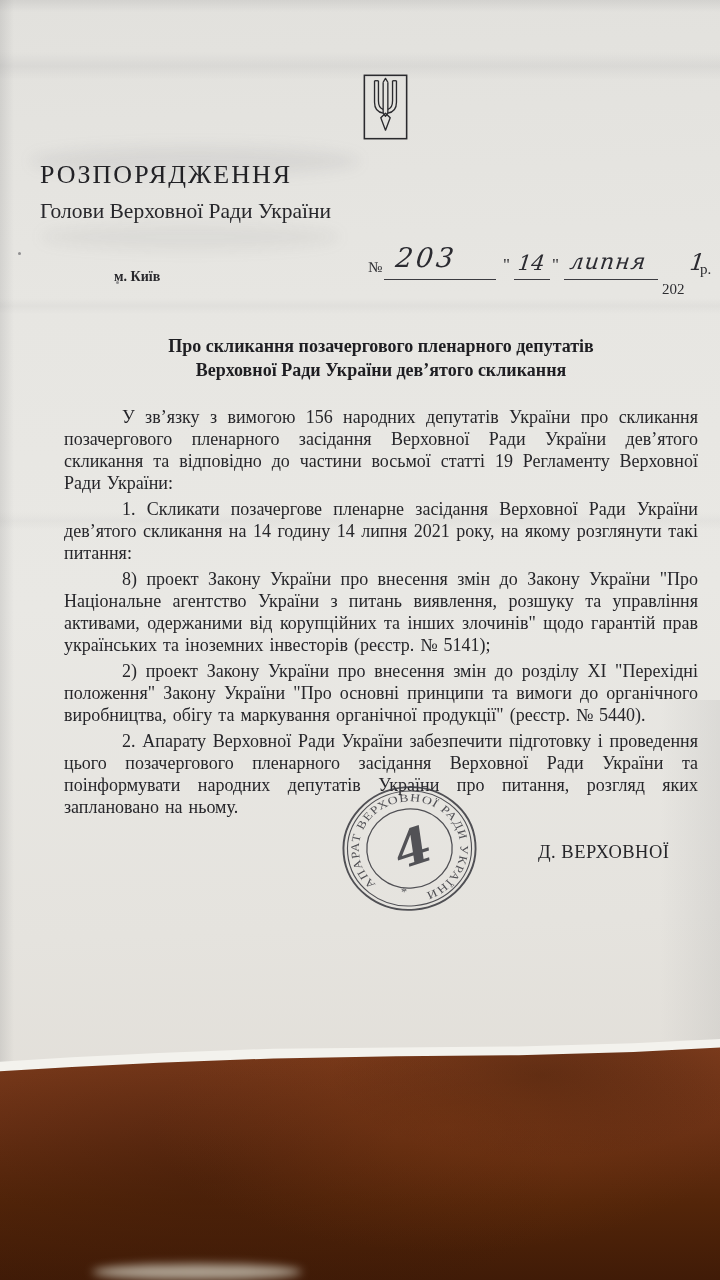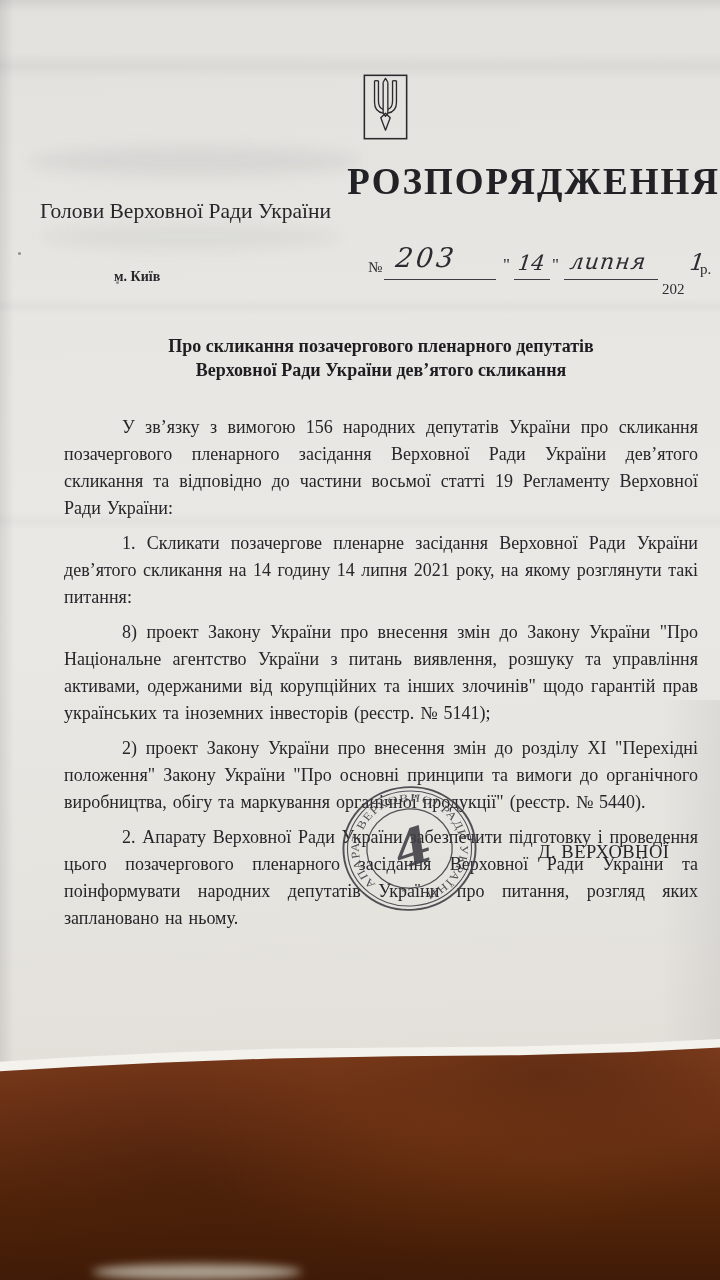--- a/index.html
+++ b/index.html
@@ -26,22 +26,22 @@
   .crease{position:absolute;pointer-events:none;}
   .c1{left:0;top:52px;width:720px;height:28px;background:linear-gradient(180deg,rgba(120,120,126,0),rgba(120,120,126,.09),rgba(120,120,126,0));}
   .c2{left:30px;top:146px;width:330px;height:30px;background:rgba(112,112,118,.10);filter:blur(7px);border-radius:50%;}
   .c3{left:40px;top:224px;width:300px;height:26px;background:rgba(112,112,118,.08);filter:blur(7px);border-radius:50%;}
   .c4{left:0;top:298px;width:720px;height:16px;background:linear-gradient(180deg,rgba(120,120,126,0),rgba(120,120,126,.06),rgba(120,120,126,0));}
   .c5{left:0;top:512px;width:720px;height:18px;background:linear-gradient(180deg,rgba(120,120,126,0),rgba(120,120,126,.05),rgba(120,120,126,0));}
   .c6{right:0;top:700px;width:60px;height:340px;background:linear-gradient(270deg,rgba(110,110,114,.10),rgba(110,110,114,0));}
   .speck{position:absolute;width:3px;height:3px;border-radius:50%;background:#55555a;opacity:.6;}
   
   .emblem{position:absolute;left:362px;top:73px;width:47px;height:68px;}
-  .doc-type{position:absolute;left:40px;top:160px;width:680px;text-align:right;
-    font-size:37px;font-weight:bold;letter-spacing:2px;color:#222226;}
+  .doc-type{position:absolute;left:40px;top:160px;width:680px;text-align:left;
+    font-size:26px;font-weight:normal;letter-spacing:2px;color:#222226;}
   .issuer{position:absolute;left:40px;top:199px;width:680px;
     font-size:21.5px;color:#27272b;}
   
   .daterow{position:absolute;left:0;top:240px;width:656px;height:52px;}
   .city{position:absolute;left:114px;top:29px;font-size:14px;font-weight:bold;color:#28282c;}
   .numsign{position:absolute;left:368px;top:19px;font-size:15px;color:#2c2c30;}
   .blank{position:absolute;top:0;height:39px;border-bottom:1.5px solid #3b3b40;}
   .b1{left:384px;width:112px;}
   .b2{left:514px;width:36px;}
   .b3{left:564px;width:94px;}
@@ -51,21 +51,21 @@
   .yrsuf{position:absolute;left:700px;top:21px;font-size:15px;color:#2c2c30;}
   .hand{font-family:"DejaVu Serif", serif;font-style:italic;color:#2b2b31;transform:skewX(-7deg);position:absolute;}
   .h203{left:396px;top:2px;font-size:27px;letter-spacing:3px;}
   .h14{left:518px;top:11px;font-size:21px;}
   .hmonth{left:570px;top:9px;font-size:22px;letter-spacing:1px;}
   .h1d{left:690px;top:9px;font-size:23px;}
   
   .subject{position:absolute;left:64px;top:334px;width:634px;text-align:center;
     font-size:18px;font-weight:bold;line-height:24px;color:#1e1e22;}
   .body{position:absolute;left:64px;top:406px;width:634px;color:#26262a;}
-  .body p{margin:8px 0 4px 0;font-size:18px;line-height:27px;text-align:justify;
+  .body p{margin:0 0 4px 0;font-size:18px;line-height:22px;text-align:justify;
     text-indent:58px;word-spacing:1.5px;}
   
   .sig-left{position:absolute;left:104px;top:826px;width:172px;text-align:center;
     font-size:17.5px;line-height:26px;color:#26262a;}
   .sig-name{position:absolute;left:538px;top:842px;font-size:18.5px;letter-spacing:.5px;color:#26262a;}
   
   .stamp{position:absolute;left:341px;top:785px;width:137px;height:127px;
     transform:rotate(-5deg);opacity:.88;}
 </style>
 </head>

